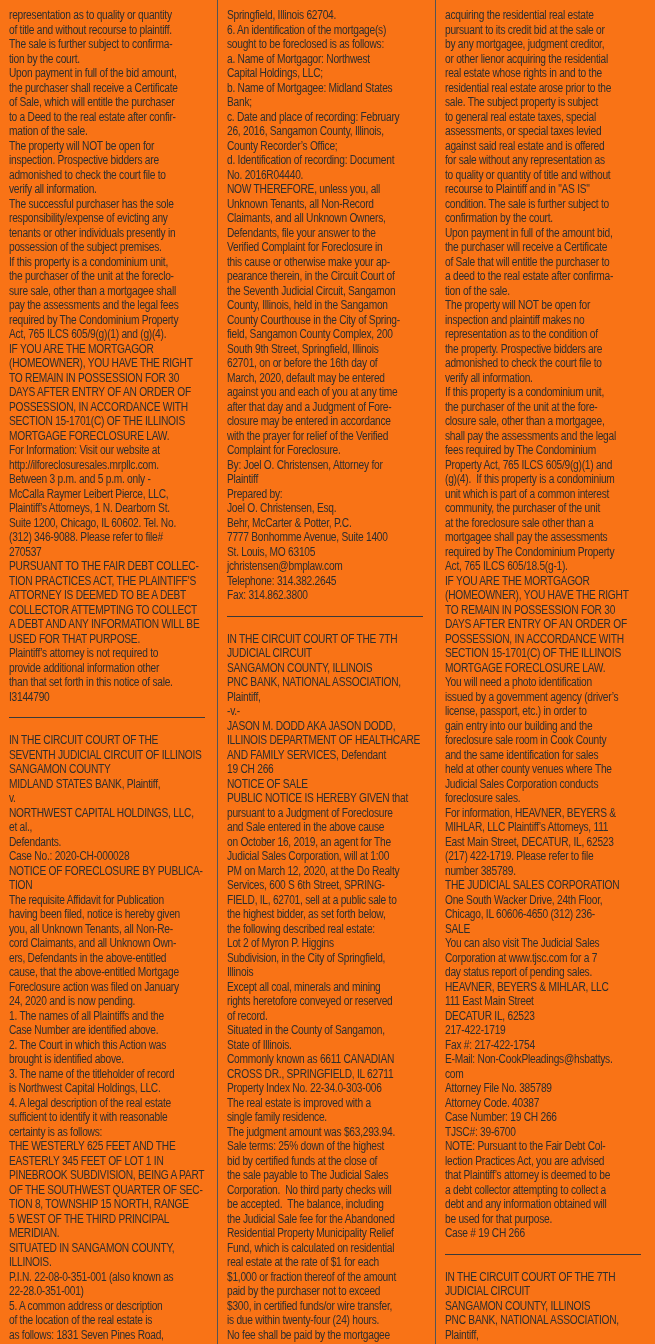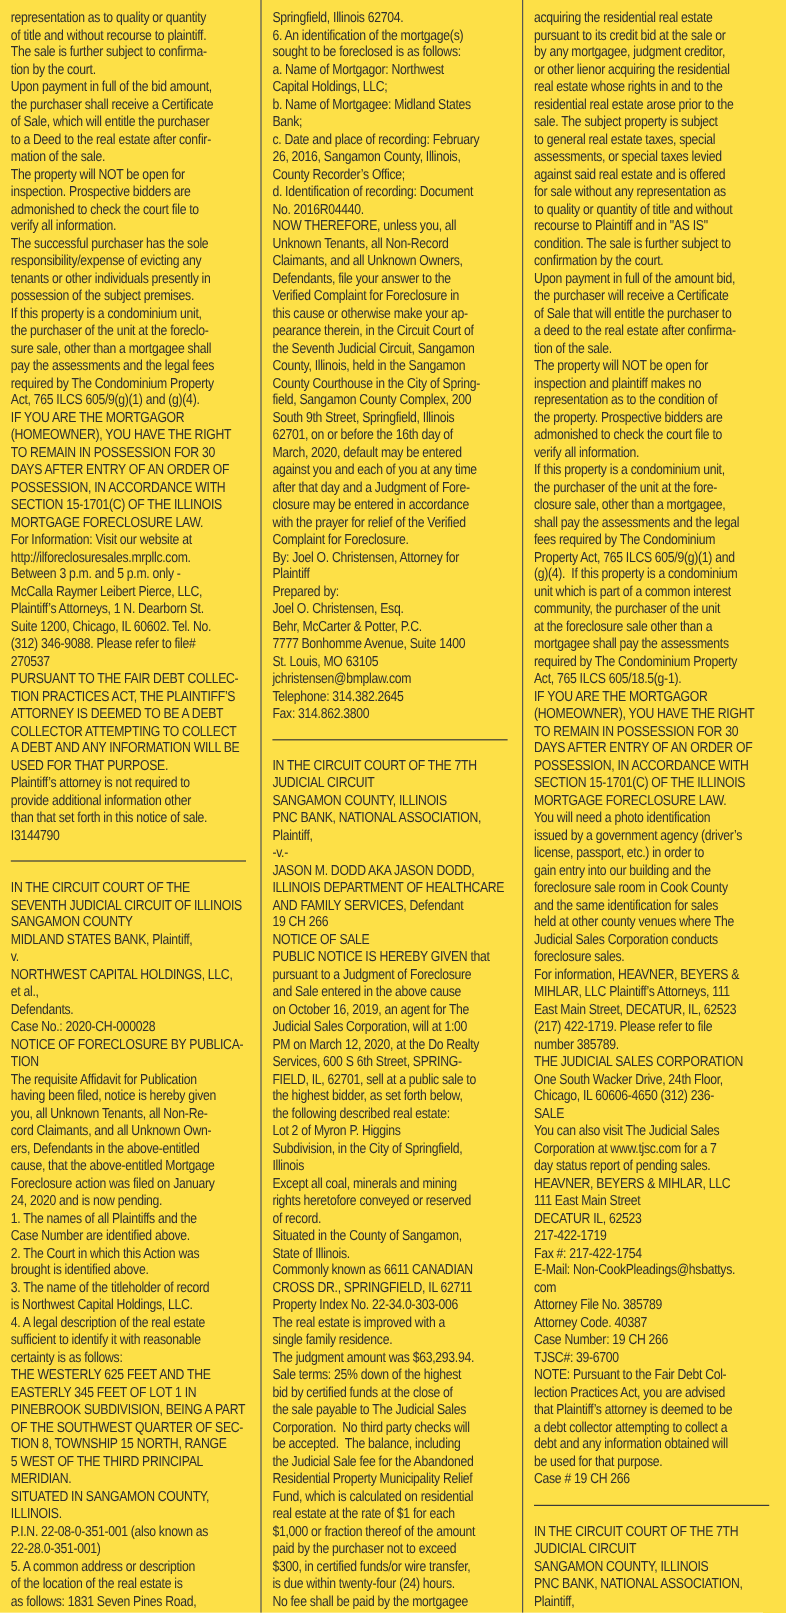--- a/index.html
+++ b/index.html
@@ -10,21 +10,21 @@
   body {
     width: 655px;
     height: 1344px;
     overflow: hidden;
     font-family: "Liberation Sans", sans-serif;
   }
   .page {
     width: 655px;
     height: 1344px;
     display: flex;
-    background: #fde047;
+    background: #f97316;
   }
   .column {
     width: 218px;
     box-sizing: border-box;
     padding: 7px 2px 0 9px;
     overflow: hidden;
   }
   .column.ruled {
     border-right: 1px solid #555555;
   }

